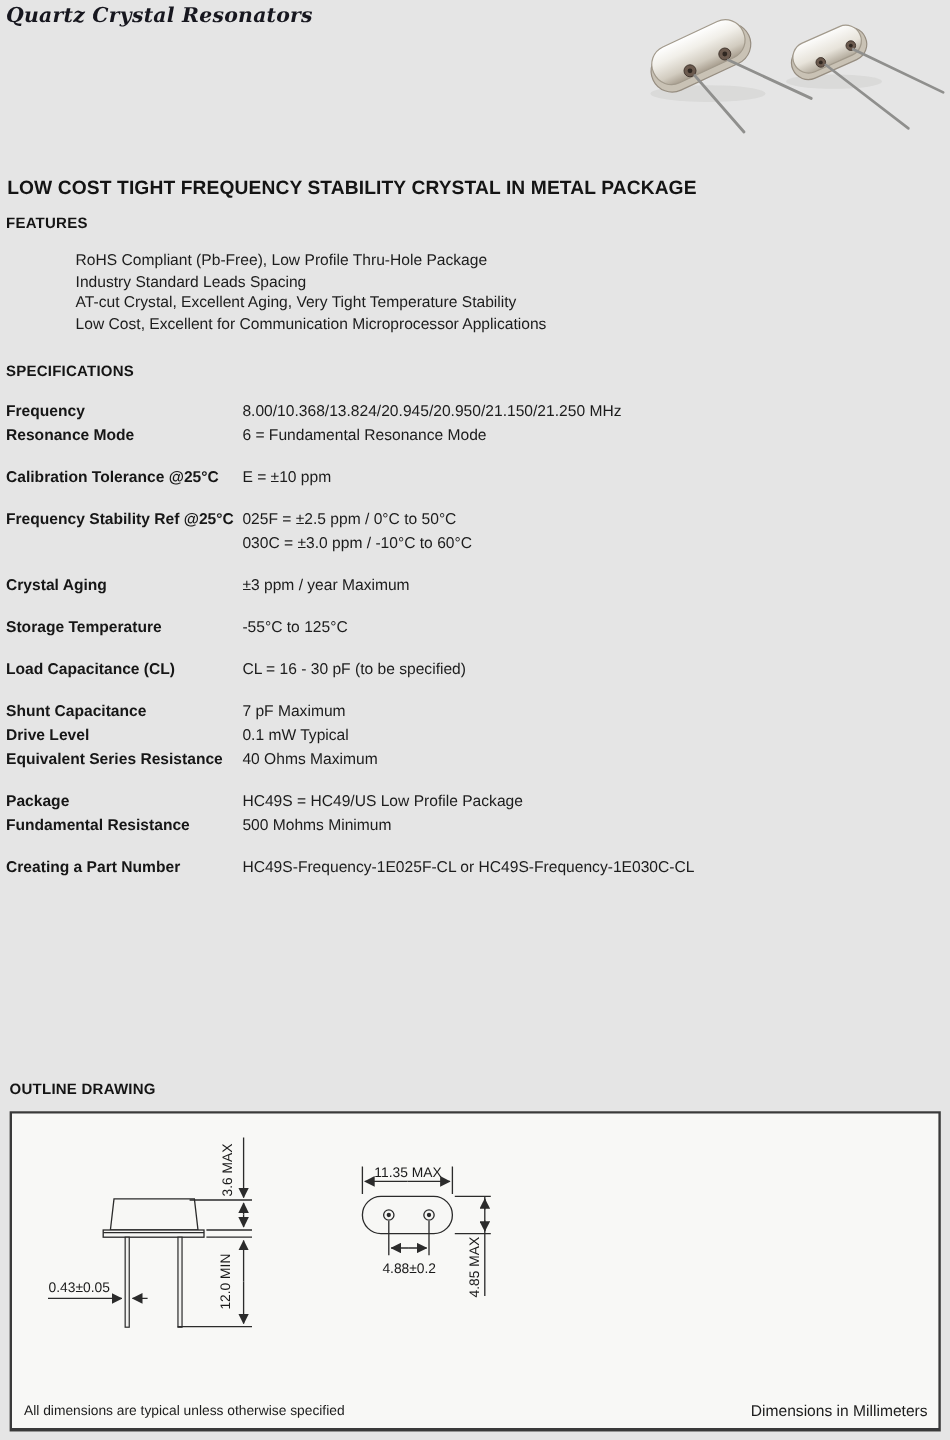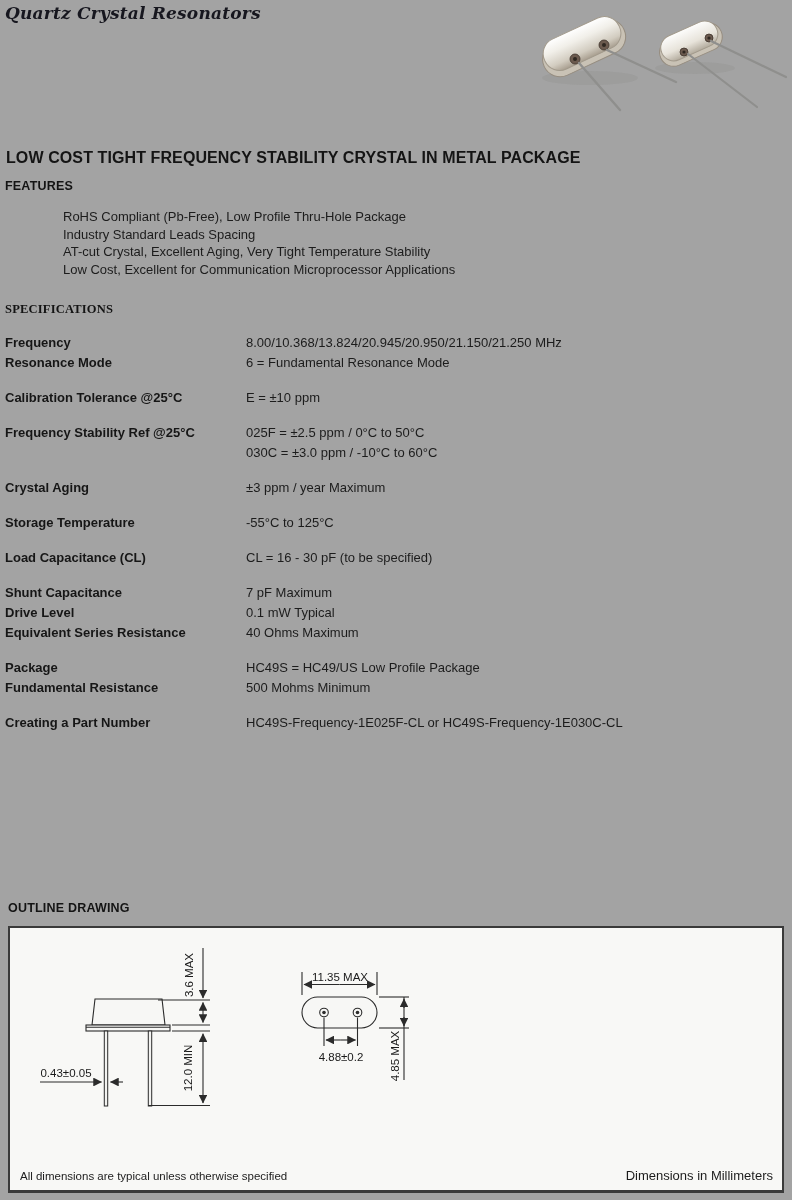--- a/index.html
+++ b/index.html
@@ -1,19 +1,19 @@
 <!DOCTYPE html>
 <html><head>
 <meta charset="utf-8">
 <style>
   html,body{margin:0;padding:0;}
   #page{
     position:relative;
     width:792px;height:1200px;
-    background:#a3a3a3;
+    background:#e5e5e5;
     overflow:hidden;
     font-family:"Liberation Sans",sans-serif;
     color:#1d1d1d;
   }
   .abs{position:absolute;}
   .doc-title{
     left:5px;top:3px;
     font-family:"DejaVu Serif",serif;
     font-style:italic;font-weight:bold;
     font-size:17px;color:#17171f;letter-spacing:.2px;
@@ -22,31 +22,31 @@
   .main-heading{
     left:6px;top:138px;
     font-weight:bold;font-size:16px;color:#141414;
     letter-spacing:.1px;white-space:nowrap;margin-top:11px;
   }
   .sec-heading{
     font-weight:bold;font-size:12.5px;color:#141414;
     letter-spacing:.2px;white-space:nowrap;
   }
   #features-heading{left:5px;top:179px;}
-  #specs-heading{left:5px;top:302px;font-family:Liberation Serif, serif;}
+  #specs-heading{left:5px;top:302px;}
   #outline-heading{left:8px;top:901px;}
   .features-list{
     left:63px;top:208px;
     font-size:13px;line-height:17.5px;color:#1c1c1c;
     white-space:nowrap;
   }
   .spec-table{left:5px;top:333px;width:700px;}
   .spec-group{margin:0 0 15px 0;}
   .spec-row{display:flex;line-height:20px;font-size:13px;white-space:nowrap;}
-  .spec-label{width:241px;flex:none;font-weight:bold;color:#161616;}
+  .spec-label{width:197px;flex:none;font-weight:bold;color:#161616;}
   .spec-value{flex:1;color:#1c1c1c;}
   .outline-box{
     left:8px;top:926px;width:776px;height:267px;
     border:2px solid #3a3a3a;border-bottom-width:3px;
     box-sizing:border-box;background:#f8f8f6;
   }
   .note-left{left:20px;top:1170px;font-size:11.5px;color:#1c1c1c;white-space:nowrap;}
   .note-right{right:19px;top:1168px;font-size:13px;color:#1c1c1c;white-space:nowrap;}
   svg{display:block;}
   .dim-text{font-family:"Liberation Sans",sans-serif;font-size:11.5px;fill:#1a1a1a;}

